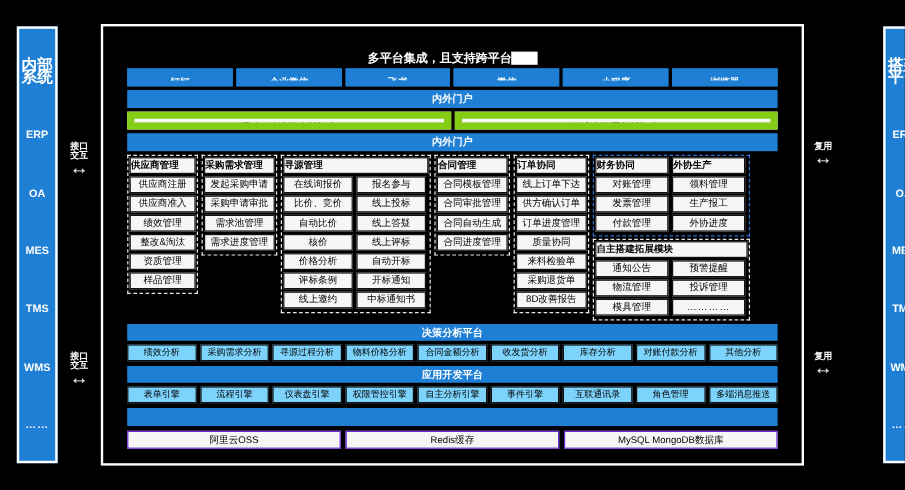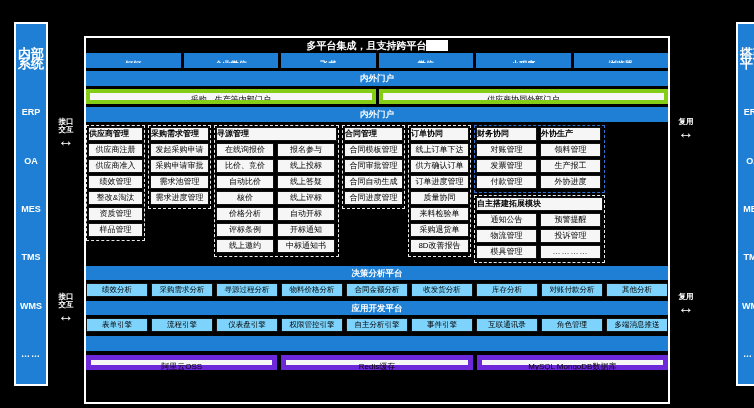--- a/index.html
+++ b/index.html
@@ -31,42 +31,42 @@
   .conn{position:absolute;width:36px;text-align:center;color:#fff;}
   .conn .lbl{font-size:7.5px;line-height:8px;font-weight:bold;white-space:pre-line;}
   .conn .arw{font-size:16px;line-height:13px;font-weight:bold;}
   .conn.l1{left:48px;top:118px;}
   .conn.l2{left:48px;top:293px;}
   .conn.r1{left:668px;top:118px;}
   .conn.r2{left:668px;top:293px;}
 
   
   .panel{
-    position:absolute;left:84px;top:36px;width:586px;height:368px;
+    position:absolute;left:84px;top:20px;width:586px;height:368px;
     border:2px solid #ffffff;box-sizing:border-box;background:#000;
-    padding:0;
+    padding:20px;
   }
 
   .title{
     color:#ffffff;font-weight:bold;font-size:10px;
     text-align:center;height:15px;line-height:15px;position:relative;
   }
   .title .caret{
     display:inline-block;width:22px;height:11px;background:#ffffff;
     vertical-align:-2px;margin-left:-1px;
   }
 
   .rowline{display:flex;gap:3px;margin-bottom:3px;}
   .cell{
     flex:1;border:5px solid #86efac;box-sizing:border-box;
     font-size:8px;line-height:13px;height:15px;text-align:center;
     overflow:hidden;white-space:nowrap;
   }
   .cell.blue{background:#1E7FD4;color:#ffffff;font-weight:bold;border-color:#1E7FD4;}
-  .cell.white{background:#f6f6f6;color:#000;border:4px solid #84cc16;}
+  .cell.white{background:#f6f6f6;color:#000;border:6px solid #84cc16;}
 
   .bar{
     background:#1E7FD4;color:#ffffff;font-weight:bold;
     font-size:8.5px;height:15px;line-height:15px;text-align:center;
     margin-bottom:3px;
   }
 
   
   .grid{display:flex;gap:3px;margin-bottom:3px;align-items:flex-start;}
   .group{display:flex;flex-direction:column;}
@@ -91,21 +91,21 @@
     height:14px;line-height:14px;text-align:center;margin-bottom:3px;
   }
   .chiprow{display:flex;gap:3px;margin-bottom:4px;}
   .chip{
     flex:1;background:#7dd3fc;border:1px solid #111;box-sizing:border-box;
     font-size:7.5px;height:14px;line-height:12px;text-align:center;
     white-space:nowrap;overflow:hidden;
   }
   .baserow{display:flex;gap:4px;margin-top:4px;}
   .base{
-    flex:1;background:#f6f6f6;border:5px solid #6d28d9;box-sizing:border-box;
+    flex:1;background:#f6f6f6;border:1px solid #6d28d9;box-sizing:border-box;
     font-size:8px;height:15px;line-height:13px;text-align:center;
   }
 </style>
 </head>
 <body>
 
 <div class="stage">
 
   <div class="side left">
     <div class="side-item sys">内部

